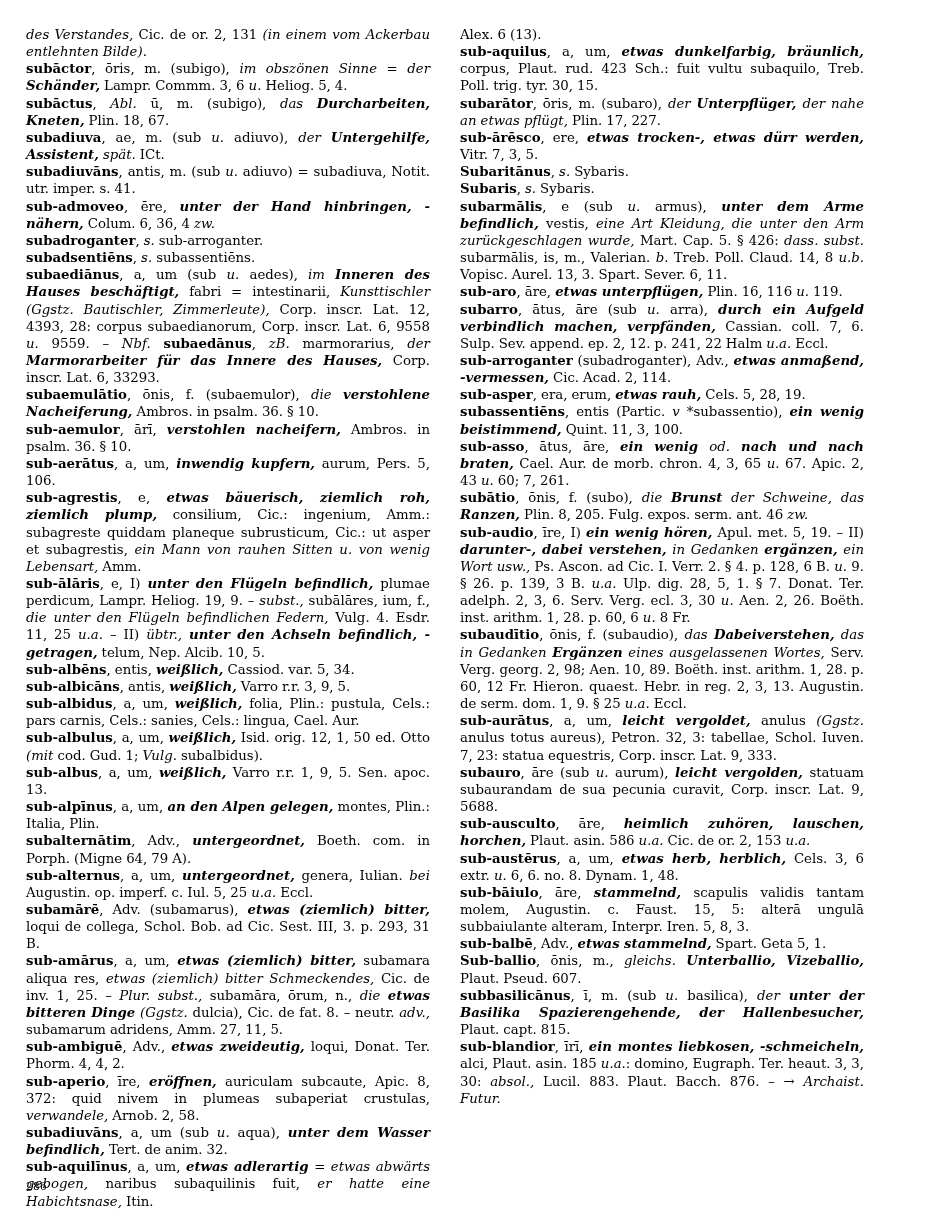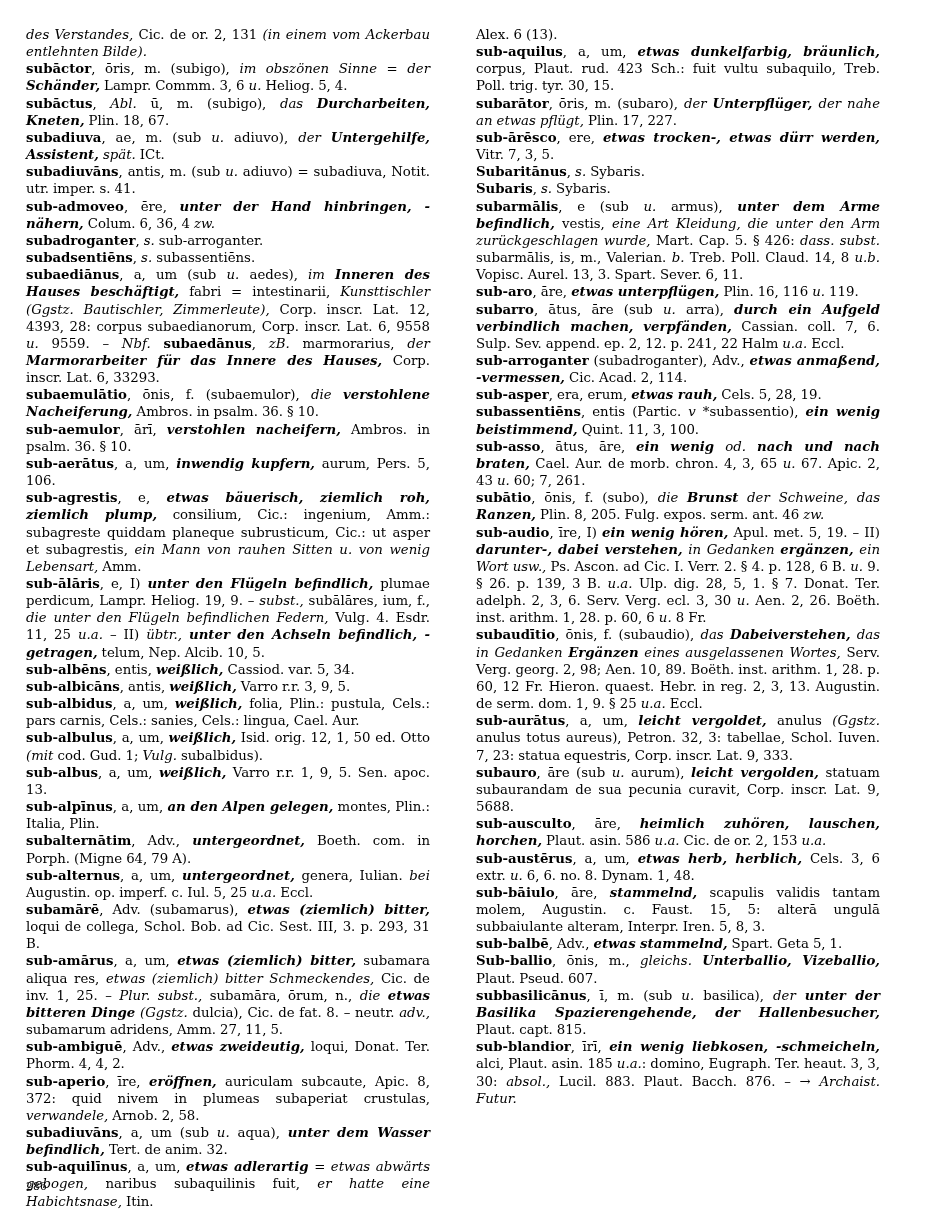--- a/index.html
+++ b/index.html
@@ -19,21 +19,21 @@
     position: relative;
     width: 935px;
     height: 1210px;
     box-sizing: border-box;
     padding: 26px 32px 0 26px;
   }
   #columns {
     display: flex;
     flex-direction: row;
     align-items: flex-start;
-    gap: 46px;
+    gap: 30px;
   }
   .column {
     width: 404px;
     flex: 0 0 404px;
   }
   .entry {
     font-size: 13.3px;
     line-height: 17.15px;
     text-align: justify;
     text-justify: inter-word;
@@ -120,20 +120,20 @@
         <p class="entry"><span class="hw">sub-audio</span>, īre, I) <span class="de">ein wenig hören,</span> Apul. met. 5, 19. – II) <span class="de">darunter-, dabei verstehen,</span> <span class="it">in Gedanken </span><span class="de">ergänzen,</span> <span class="it">ein Wort usw.,</span> Ps. Ascon. ad Cic. I. Verr. 2. § 4. p. 128, 6 B. <span class="it">u.</span> 9. § 26. p. 139, 3 B. <span class="it">u.a.</span> Ulp. dig. 28, 5, 1. § 7. Donat. Ter. adelph. 2, 3, 6. Serv. Verg. ecl. 3, 30 <span class="it">u.</span> Aen. 2, 26. Boëth. inst. arithm. 1, 28. p. 60, 6 <span class="it">u.</span> 8 Fr.</p>
         <p class="entry"><span class="hw">subaudītio</span>, ōnis, f. (subaudio), <span class="it">das </span><span class="de">Dabeiverstehen,</span><span class="it"> das in Gedanken </span><span class="de">Ergänzen</span><span class="it"> eines ausgelassenen Wortes,</span> Serv. Verg. georg. 2, 98; Aen. 10, 89. Boëth. inst. arithm. 1, 28. p. 60, 12 Fr. Hieron. quaest. Hebr. in reg. 2, 3, 13. Augustin. de serm. dom. 1, 9. § 25 <span class="it">u.a.</span> Eccl.</p>
         <p class="entry"><span class="hw">sub-aurātus</span>, a, um, <span class="de">leicht vergoldet,</span> anulus <span class="it">(Ggstz.</span> anulus totus aureus), Petron. 32, 3: tabellae, Schol. Iuven. 7, 23: statua equestris, Corp. inscr. Lat. 9, 333.</p>
         <p class="entry"><span class="hw">subauro</span>, āre (sub <span class="it">u.</span> aurum), <span class="de">leicht vergolden,</span> statuam subaurandam de sua pecunia curavit, Corp. inscr. Lat. 9, 5688.</p>
         <p class="entry"><span class="hw">sub-ausculto</span>, āre, <span class="de">heimlich zuhören, lauschen, horchen,</span> Plaut. asin. 586 <span class="it">u.a.</span> Cic. de or. 2, 153 <span class="it">u.a.</span></p>
         <p class="entry"><span class="hw">sub-austērus</span>, a, um, <span class="de">etwas herb, herblich,</span> Cels. 3, 6 extr. <span class="it">u.</span> 6, 6. no. 8. Dynam. 1, 48.</p>
         <p class="entry"><span class="hw">sub-bāiulo</span>, āre, <span class="de">stammelnd,</span> scapulis validis tantam molem, Augustin. c. Faust. 15, 5: alterā ungulā subbaiulante alteram, Interpr. Iren. 5, 8, 3.</p>
         <p class="entry"><span class="hw">sub-balbē</span>, Adv., <span class="de">etwas stammelnd,</span> Spart. Geta 5, 1.</p>
         <p class="entry"><span class="hw">Sub-ballio</span>, ōnis, m., <span class="it">gleichs.</span> <span class="de">Unterballio, Vizeballio,</span> Plaut. Pseud. 607.</p>
         <p class="entry"><span class="hw">subbasilicānus</span>, ī, m. (sub <span class="it">u.</span> basilica), <span class="it">der </span><span class="de">unter der Basilika Spazierengehende, der Hallenbesucher,</span> Plaut. capt. 815.</p>
-        <p class="entry"><span class="hw">sub-blandior</span>, īrī, <span class="de">ein wenig liebkosen, -schmeicheln,</span> alci, Plaut. asin. 185 <span class="it">u.a.</span>: domino, Eugraph. Ter. heaut. 3, 3, 30: <span class="it">absol.,</span> Lucil. 883. Plaut. Bacch. 876. – → <span class="it">Archaist. Futur.</span></p>
+        <p class="entry"><span class="hw">sub-blandior</span>, īrī, <span class="de">ein montes liebkosen, -schmeicheln,</span> alci, Plaut. asin. 185 <span class="it">u.a.</span>: domino, Eugraph. Ter. heaut. 3, 3, 30: <span class="it">absol.,</span> Lucil. 883. Plaut. Bacch. 876. – → <span class="it">Archaist. Futur.</span></p>
       </div>
 
   </div>
 
   <div id="folio">286</div>
 
 </div>
 
 </body></html>

